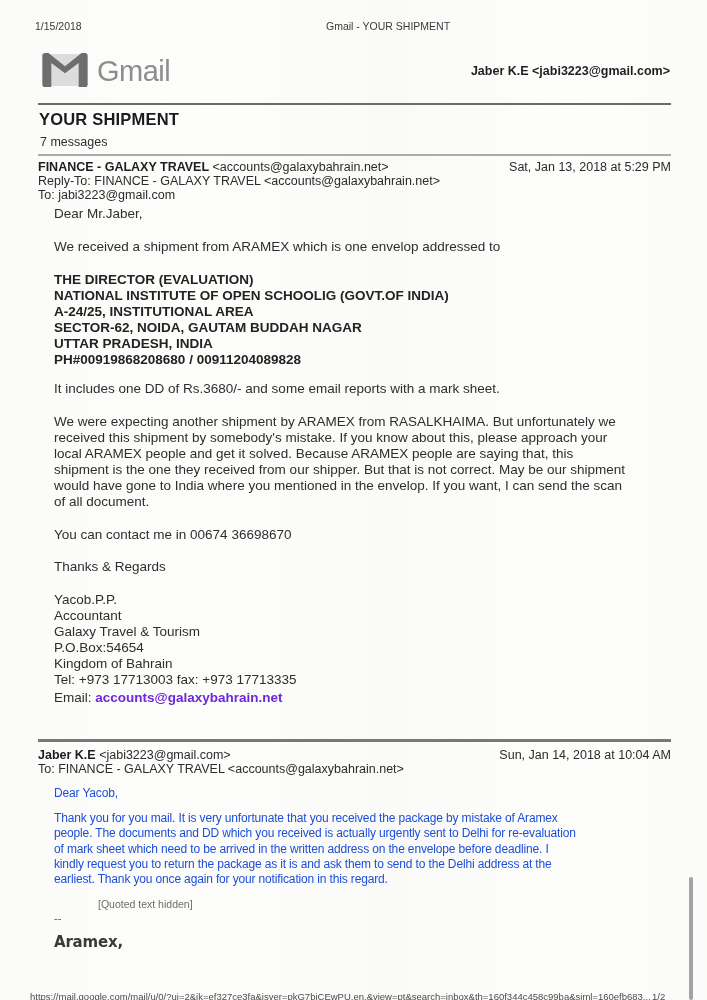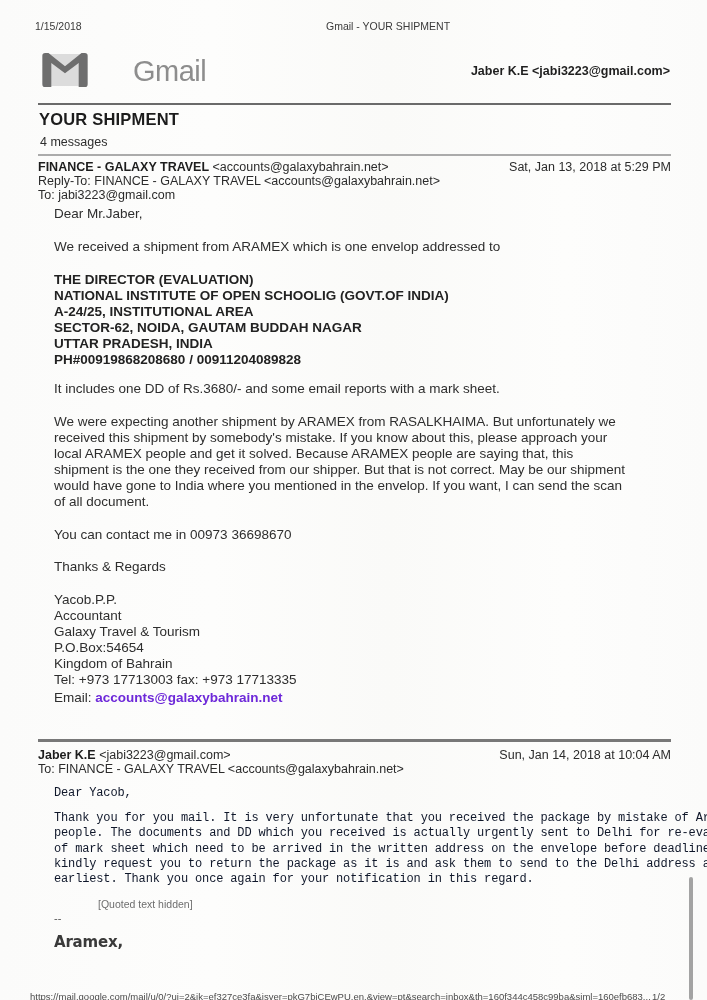--- a/index.html
+++ b/index.html
@@ -6,31 +6,31 @@
   body{
     width:707px;height:1000px;position:relative;overflow:hidden;
     background:linear-gradient(90deg,#fbfbfa 0%,#fdfdfc 30%,#fafaf8 55%,#fdfdfc 80%,#fbfbfa 100%);
     font-family:"Liberation Sans",sans-serif;color:#2e2e2e;
     -webkit-font-smoothing:antialiased;
   }
   .abs{position:absolute;}
   .meta{font-size:10.5px;color:#3a3a3a;}
   .rule{background:#6a6a6a;height:2px;width:633px;left:38px;}
   .rule.light{background:#ababab;}
-  .logo-text{font-size:29px;color:#8d8d8d;letter-spacing:-.5px;margin-left:36px;}
+  .logo-text{font-size:29px;color:#8d8d8d;letter-spacing:-.5px;}
   .account{font-weight:bold;font-size:12.5px;color:#1f1f1f;}
   .thread-title{font-weight:bold;font-size:16.5px;color:#1c1c1c;letter-spacing:.2px;}
   .thread-count{font-size:12.5px;color:#2e2e2e;}
   .msg-header{width:633px;font-size:12.5px;line-height:14px;color:#2b2b2b;}
   .msg-header .row1{display:flex;justify-content:space-between;}
   .from-name{font-weight:bold;color:#1d1d1d;}
   .body-text{font-size:13.5px;line-height:16.1px;white-space:pre;color:#2e2e2e;}
   .bold-block{font-weight:bold;color:#222;}
   .sig-link{color:#6d28d9;font-weight:bold;}
-  .body2{font-family:Liberation Mono, monospace;font-size:12px;line-height:15.3px;letter-spacing:-.15px;white-space:pre;color:#0f172a;}
+  .body2{font-family:Liberation Sans, sans-serif;font-size:12px;line-height:15.3px;letter-spacing:-.15px;white-space:pre;color:#1d4ed8;}
   .quoted{font-size:10.5px;color:#6e6e6e;}
   .dashes{font-size:11px;color:#555;}
   .regards{font-family:"DejaVu Sans",sans-serif;font-weight:bold;font-size:15px;color:#3a3a3a;letter-spacing:-.2px;}
   .footer{font-size:9.5px;color:#4b4b4b;margin-top:20px;}
   .artifact{width:4px;height:123px;background:#a3a3a3;border-radius:2px;}
 </style>
 </head>
 <body>
 
 <div class="abs meta" style="left:35px;top:20px;">1/15/2018</div>
@@ -41,21 +41,21 @@
     <rect x="1" y="1" width="46" height="34" rx="4" fill="#dcdcdc"></rect>
     <path d="M0,33 L0,3 Q0,0 3,0 L6.5,0 L24,14 L41.5,0 L45,0 Q48,0 48,3 L48,33 Q48,36 45,36 L38.5,36 L38.5,10.5 L24,21.5 L9.5,10.5 L9.5,36 L3,36 Q0,36 0,33 Z" fill="#6e6e6e"></path>
   </svg>
 </div>
 <div class="abs logo-text" style="left:97px;top:55px;">Gmail</div>
 <div class="abs account" style="right:37px;top:64px;">Jaber K.E &lt;jabi3223@gmail.com&gt;</div>
 
 <div class="abs rule" style="top:103px;"></div>
 
 <div class="abs thread-title" style="left:39px;top:110px;">YOUR SHIPMENT</div>
-<div class="abs thread-count" style="left:40px;top:135px;">4 messages</div>
+<div class="abs thread-count" style="left:40px;top:135px;">7 messages</div>
 
 <div class="abs rule light" style="top:154px;"></div>
 
 <div class="abs msg-header" style="left:38px;top:160px;">
   <div class="row1">
     <span><span class="from-name">FINANCE - GALAXY TRAVEL</span><span> &lt;accounts@galaxybahrain.net&gt;</span></span>
     <span>Sat, Jan 13, 2018 at 5:29 PM</span>
   </div>
   <div>Reply-To: FINANCE - GALAXY TRAVEL &lt;accounts@galaxybahrain.net&gt;</div>
   <div>To: jabi3223@gmail.com</div>
@@ -69,21 +69,21 @@
 SECTOR-62, NOIDA, GAUTAM BUDDAH NAGAR
 UTTAR PRADESH, INDIA
 PH#00919868208680 / 00911204089828</div>
 <div class="abs body-text" style="left:54px;top:381px;">It includes one DD of Rs.3680/- and some email reports with a mark sheet.</div>
 <div class="abs body-text" style="left:54px;top:414px;">We were expecting another shipment by ARAMEX from RASALKHAIMA. But unfortunately we
 received this shipment by somebody's mistake. If you know about this, please approach your
 local ARAMEX people and get it solved. Because ARAMEX people are saying that, this
 shipment is the one they received from our shipper. But that is not correct. May be our shipment
 would have gone to India where you mentioned in the envelop. If you want, I can send the scan
 of all document.</div>
-<div class="abs body-text" style="left:54px;top:527px;">You can contact me in 00973 36698670</div>
+<div class="abs body-text" style="left:54px;top:527px;">You can contact me in 00674 36698670</div>
 <div class="abs body-text" style="left:54px;top:559px;">Thanks &amp; Regards</div>
 <div class="abs body-text" style="left:54px;top:592px;">Yacob.P.P.
 Accountant
 Galaxy Travel &amp; Tourism
 P.O.Box:54654
 Kingdom of Bahrain
 Tel: +973 17713003 fax: +973 17713335</div>
 <div class="abs body-text" style="left:54px;top:690px;"><span>Email: </span><span class="sig-link">accounts@galaxybahrain.net</span></div>
 
 <div class="abs rule" style="top:739px;height:2.5px;background:#787878;"></div>

